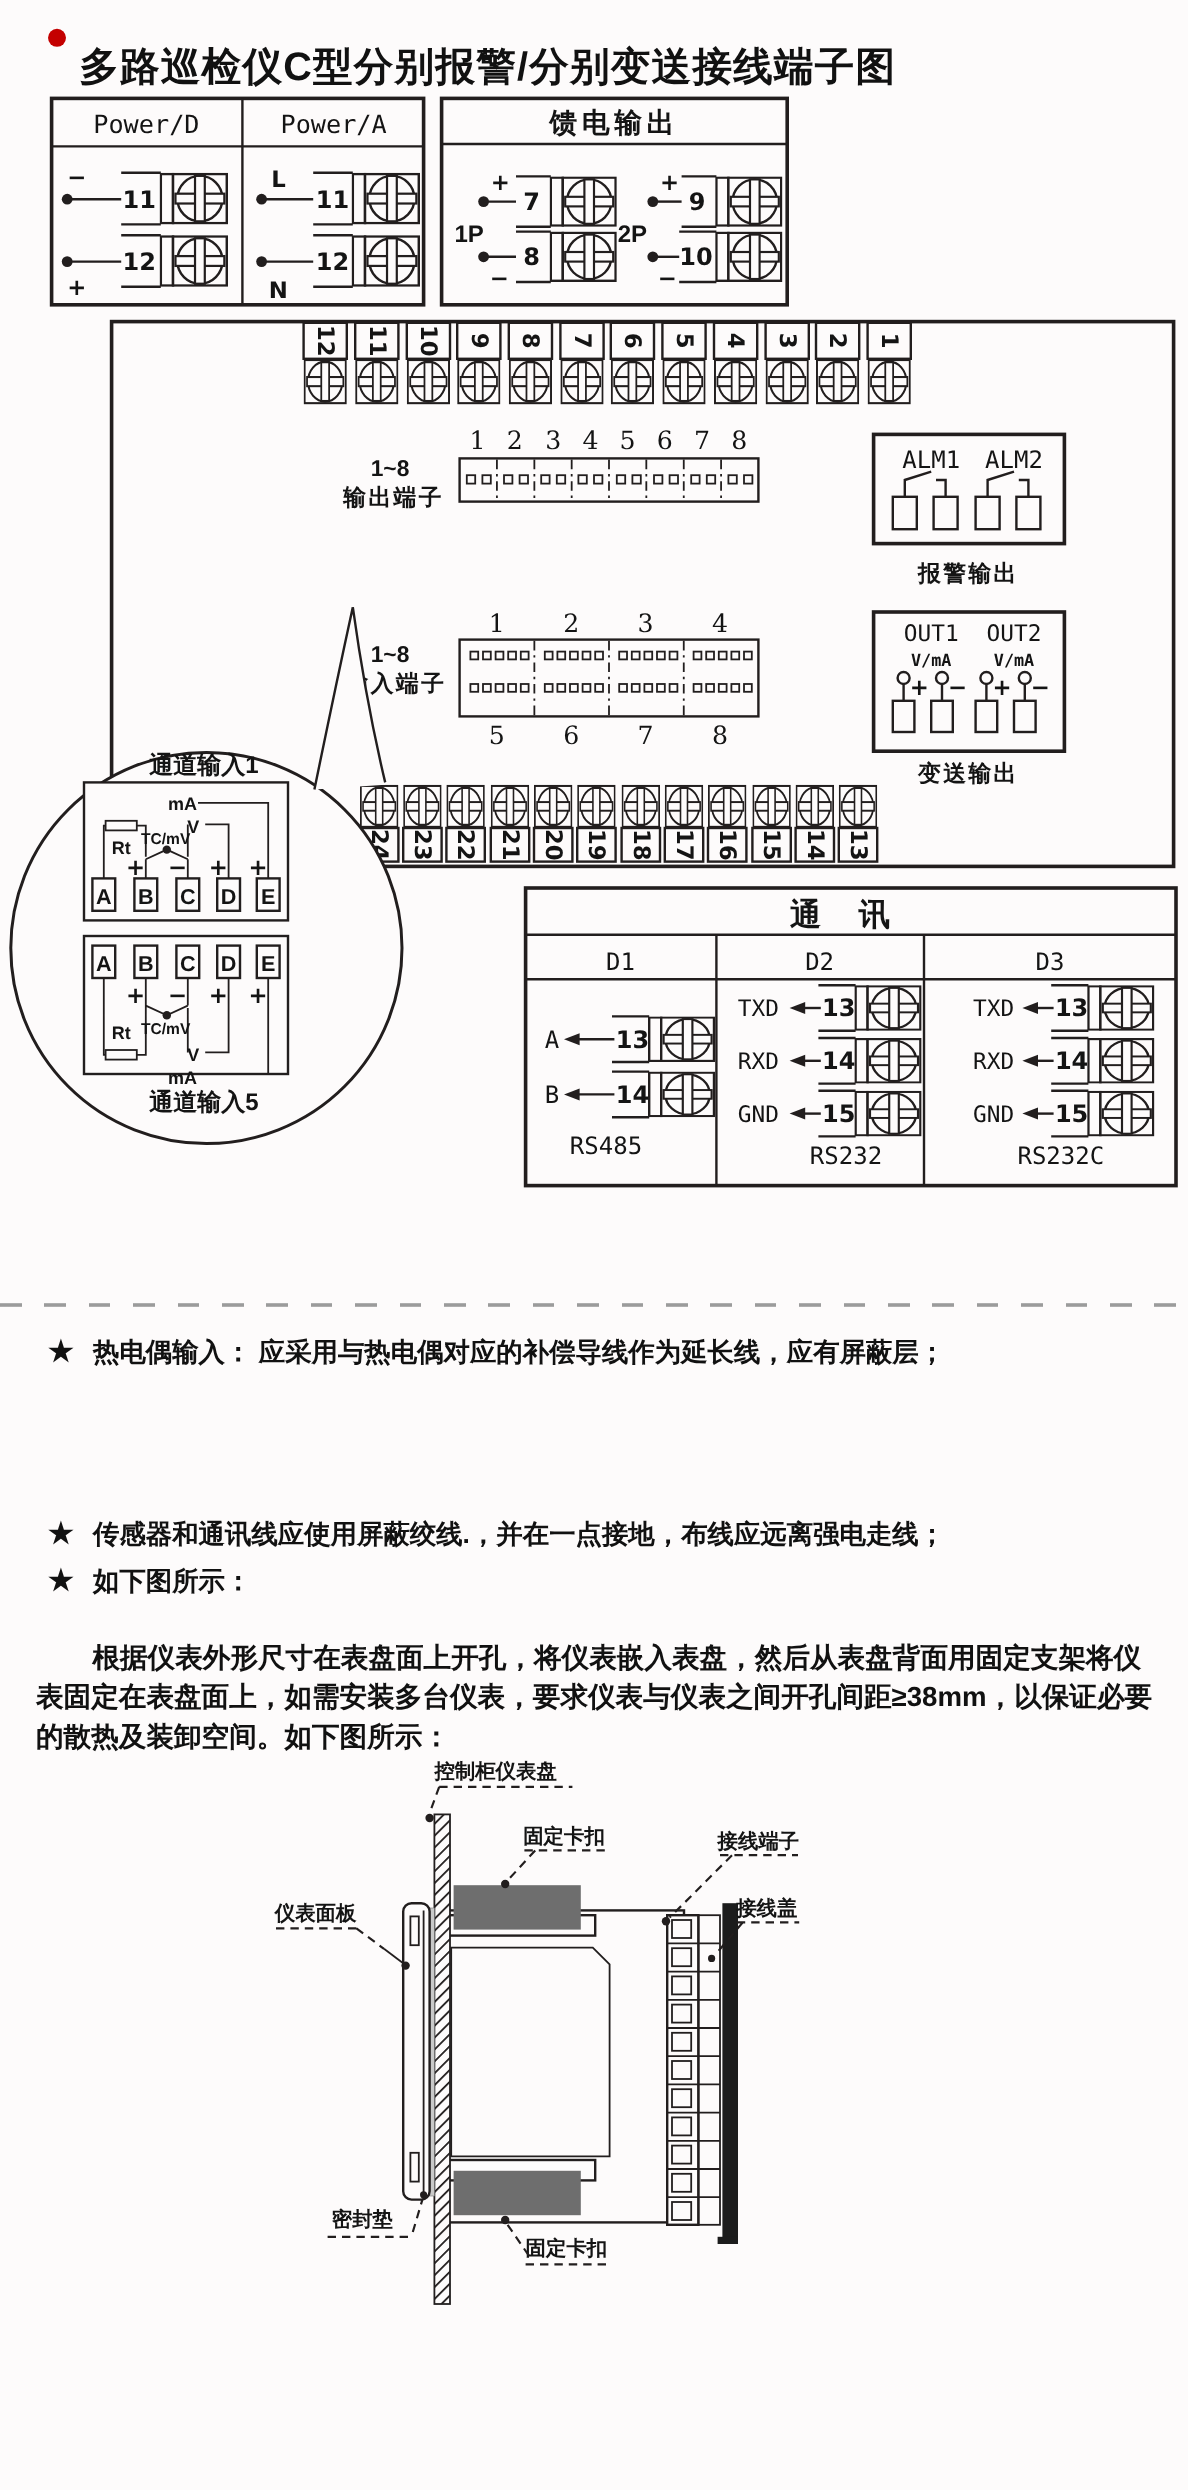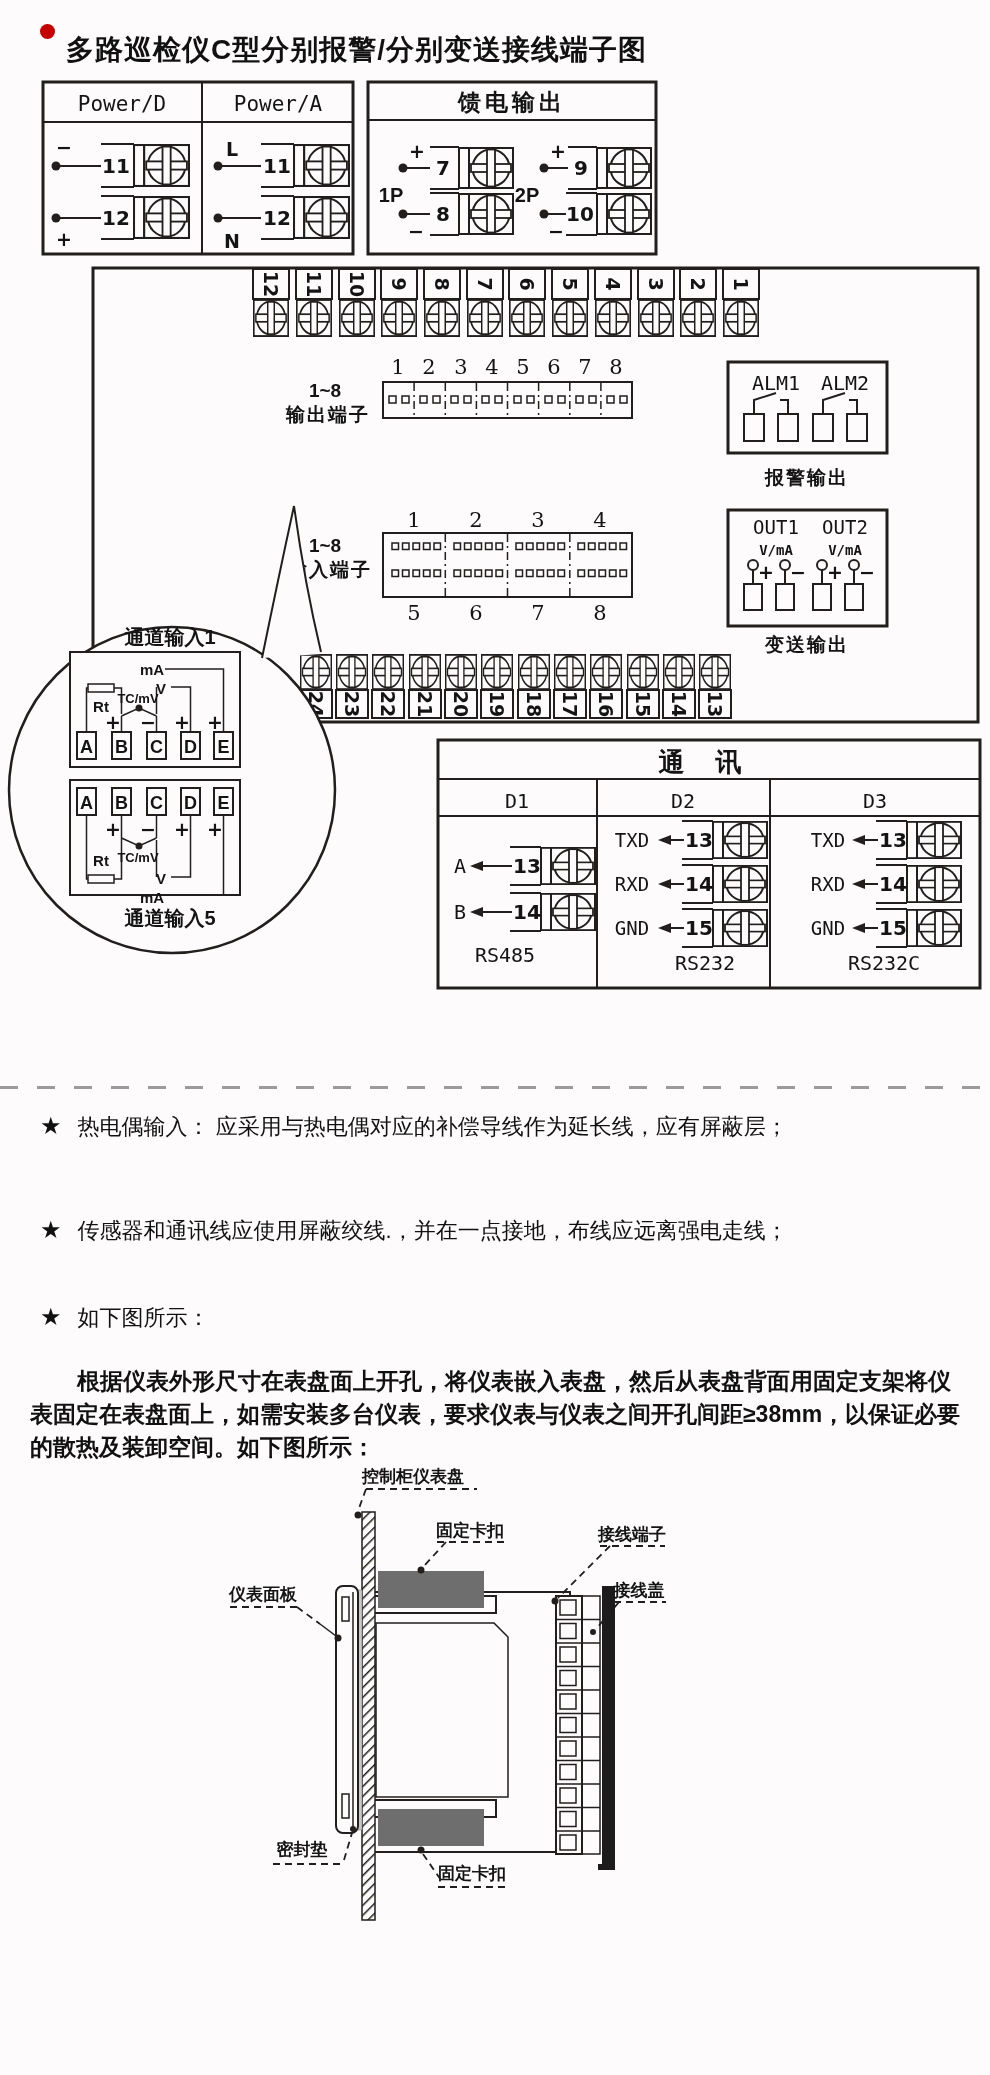--- a/index.html
+++ b/index.html
@@ -1,23 +1,23 @@
 <!DOCTYPE html>
 <html><head>
 <meta charset="utf-8">
 <style>
   html,body{margin:0;padding:0;background:#ffffff;}
   .page{position:relative;width:990px;height:2075px;background:#fdfbfb;overflow:hidden;
         font-family:"Liberation Sans",sans-serif;color:#111;}
   .abs{position:absolute;}
   .bullet{position:absolute;left:40px;top:24px;width:15px;height:15px;border-radius:50%;}
-  .title{position:absolute;left:66px;top:12px;font-size:28px;font-weight:bold;letter-spacing:1px;text-align:right;}
+  .title{position:absolute;left:66px;top:12px;font-size:33px;font-weight:bold;letter-spacing:1px;text-align:right;}
   .divider{position:absolute;left:0;top:1086px;width:990px;height:3px;
            background:repeating-linear-gradient(90deg,#9b9b9b 0 18px,transparent 18px 37px);}
-  .note{position:absolute;left:40px;font-size:22px;font-weight:normal;white-space:nowrap;}
+  .note{position:absolute;left:40px;font-size:22px;font-weight:bold;white-space:nowrap;}
   .note .star{display:inline-block;margin-right:16px;font-size:24px;}
   .para{position:absolute;left:30px;top:1342px;width:936px;font-size:23px;font-weight:bold;
         line-height:33px;text-indent:47px;}
   .footnote{position:absolute;left:38px;top:1936px;font-size:23px;font-weight:bold;white-space:nowrap;}
   
   .ln{fill:none;stroke:#221e1e;stroke-width:2;}
   .ln15{fill:none;stroke:#221e1e;stroke-width:1.5;}
   .bx{fill:#fdfbfb;stroke:#221e1e;stroke-width:2;}
   .bx3{fill:none;stroke:#221e1e;stroke-width:3;}
   .bar{fill:#fdfbfb;stroke:#221e1e;stroke-width:1.8;}
@@ -537,21 +537,21 @@
           <line x1="876" y1="947" x2="907" y2="947" class="ln"></line>
         <use href="#gt" x="906" y="909" width="56" height="38"></use>
         <text x="884" y="970" class="mono mid" font-size="20">RS232C</text>
       </g>
     </g>
   </svg>
 
   <div class="divider"></div>
 
   <div class="note" style="top:1112px"><span class="star">★</span><span>热电偶输入： 应采用与热电偶对应的补偿导线作为延长线，应有屏蔽层；</span></div>
-  <div class="note" style="top:1216px"><span class="star">★</span><span>传感器和通讯线应使用屏蔽绞线.，并在一点接地，布线应远离强电走线；</span></div>
+  <div class="note" style="top:1264px"><span class="star">★</span><span>传感器和通讯线应使用屏蔽绞线.，并在一点接地，布线应远离强电走线；</span></div>
   <div class="note" style="top:1303px"><span class="star">★</span><span>如下图所示：</span></div>
 
   <p class="para">根据仪表外形尺寸在表盘面上开孔，将仪表嵌入表盘，然后从表盘背面用固定支架将仪表固定在表盘面上，如需安装多台仪表，要求仪表与仪表之间开孔间距≥38mm，以保证必要的散热及装卸空间。如下图所示：</p>
 
   <svg class="abs" style="left:215px;top:1450px" width="540" height="480" viewBox="215 1450 540 480">
     <defs>
       <pattern id="hatch" width="7" height="7" patternUnits="userSpaceOnUse" patternTransform="rotate(45)">
         <rect width="7" height="7" fill="#fdfbfb"></rect>
         <line x1="0" y1="0" x2="0" y2="7" stroke="#221e1e" stroke-width="3"></line>
       </pattern>

